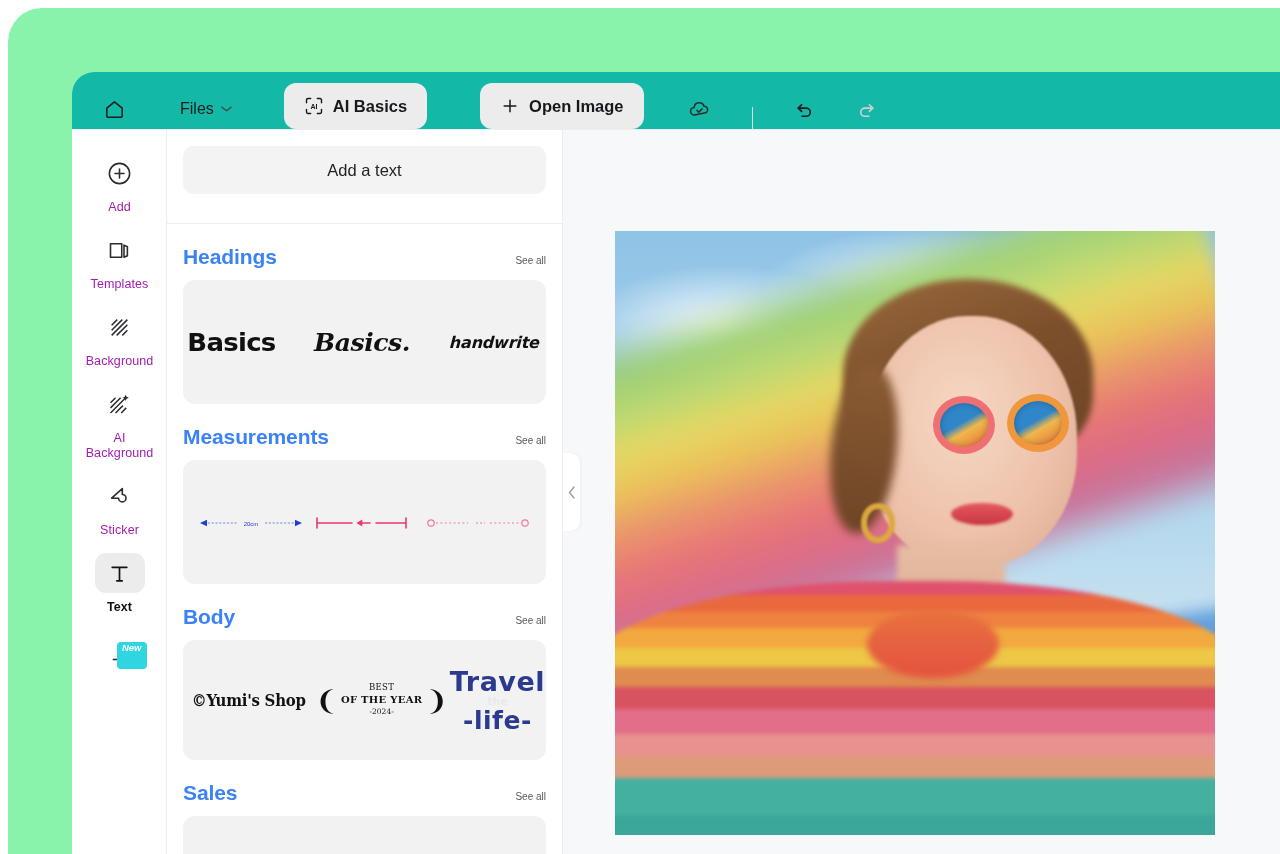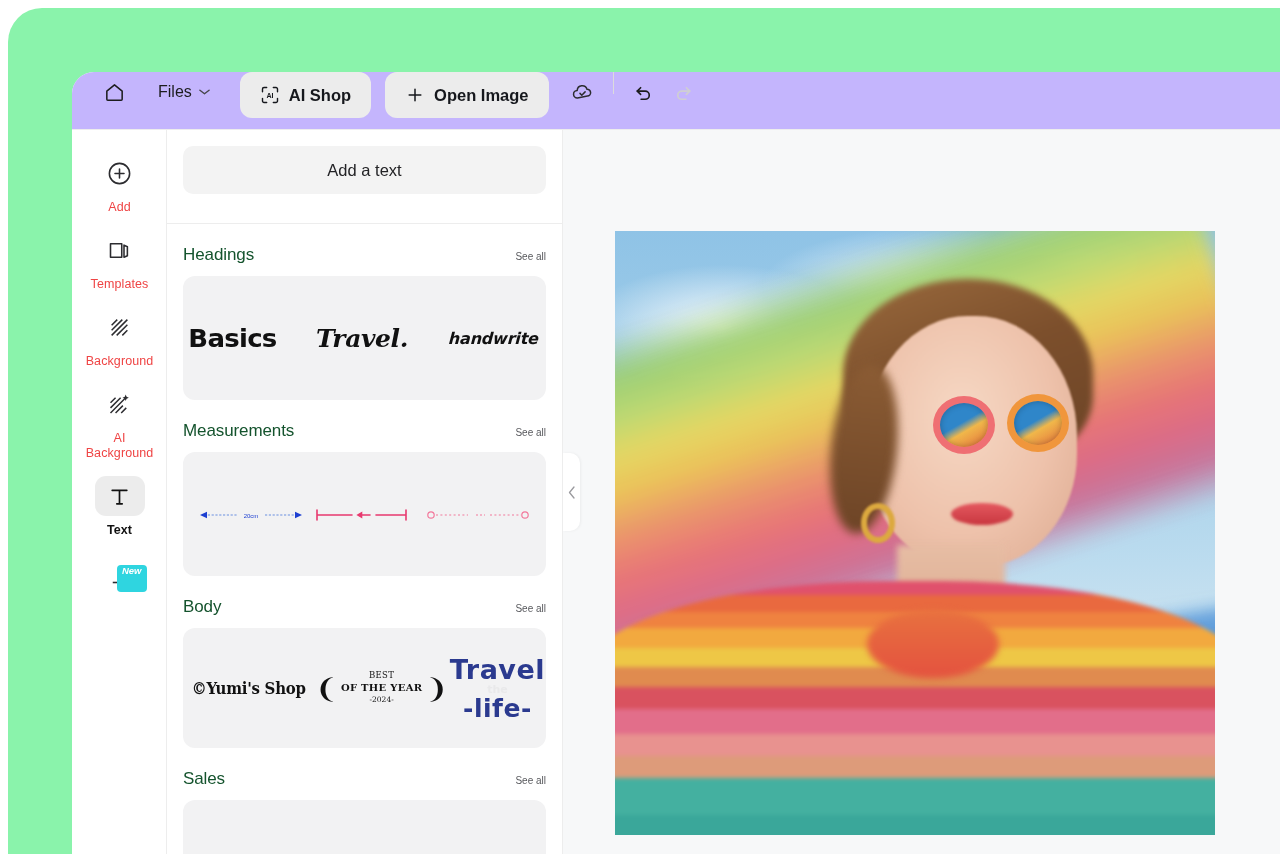--- a/index.html
+++ b/index.html
@@ -32,24 +32,24 @@
     background: #ffffff;
     border-radius: 22px 0 0 0;
     overflow: hidden;
   }
 
   
   #topbar {
     position: relative;
     height: 58px;
     display: flex;
-    align-items: flex-start;
+    align-items: flex-end;
     padding-left: 22px;
-    gap: 0;
-    background: #c4b5fd;
+    gap: 22px;
+    background: #14b8a6;
     border-bottom: 1px solid #ededed;
   }
   .tb-icon-btn {
     width: 40px; height: 40px;
     display: flex; align-items: center; justify-content: center;
     border-radius: 10px;
     cursor: pointer;
     background: transparent;
   }
   .tb-files {
@@ -96,21 +96,21 @@
   .rail-icon-box {
     width: 50px; height: 40px;
     display: flex; align-items: center; justify-content: center;
     border-radius: 11px;
     position: relative;
   }
   .rail-item.active .rail-icon-box { background: #ececec; }
   .rail-label {
     margin-top: 7px;
     font-size: 12.5px;
-    color: #ef4444;
+    color: #a21caf;
     text-align: center;
     line-height: 15px;
     letter-spacing: .1px;
   }
   .rail-item.active .rail-label { font-weight: 700; color: #111; }
   .badge-new {
     position: absolute;
     top: -6px; right: -10px;
     background: #2fd5e0;
     color: #fff;
@@ -143,21 +143,21 @@
     font-size: 16.5px;
     color: #232326;
     cursor: pointer;
   }
   .section { padding: 0 16px; }
   .section-head {
     display: flex; align-items: baseline; justify-content: space-between;
     padding: 21px 0 11px;
   }
   .section-title {
-    font-size: 17px; font-weight: 400; color: #14532d;
+    font-size: 21px; font-weight: 700; color: #3b82f6;
     letter-spacing: -.1px;
   }
   .section-seeall {
     font-size: 10px; color: #57585c; cursor: pointer;
   }
   .style-card {
     background: #f2f2f3;
     border-radius: 12px;
     display: flex; align-items: center; justify-content: space-around;
     cursor: pointer;
@@ -403,24 +403,24 @@
       <div class="tb-pill" style="margin-left:16px">
         <span>
           <svg width="20" height="20" viewBox="0 0 24 24" fill="none" stroke="#16181d" stroke-width="1.7" stroke-linecap="round">
             <path d="M3 8V4.8A1.8 1.8 0 0 1 4.8 3H8"></path>
               <path d="M16 3h3.2A1.8 1.8 0 0 1 21 4.8V8"></path>
             <path d="M21 16v3.2a1.8 1.8 0 0 1-1.8 1.8H16"></path>
               <path d="M8 21H4.8A1.8 1.8 0 0 1 3 19.2V16"></path>
             <text x="12" y="15.5" font-size="8.5" font-family="Liberation Sans, sans-serif" font-weight="700" fill="#16181d" stroke="none" text-anchor="middle">AI</text>
           </svg>
         </span>
-        <span>AI Shop</span>
-      </div>
-
-      <div class="tb-pill ghost" style="margin-left:14px">
+        <span>AI Basics</span>
+      </div>
+
+      <div class="tb-pill ghost" style="margin-left:31px">
         <span>
           <svg width="20" height="20" viewBox="0 0 24 24" fill="none" stroke="#16181d" stroke-width="1.8" stroke-linecap="round">
               <path d="M12 5v14M5 12h14"></path>
             </svg>
         </span>
         <span>Open Image</span>
       </div>
 
       <div class="tb-icon-btn" style="margin-left:14px">
         <span>
@@ -488,20 +488,28 @@
         <div class="rail-item">
           <div class="rail-icon-box">
             <svg width="27" height="27" viewBox="0 0 24 24" fill="none" stroke="#2c2c30" stroke-width="1.3">
               <path d="M4 15L13 6M4 19.5L17.5 6M8.5 19.5L15 13M13.5 19.5L18 15M4 10.5L8.5 6"></path>
               <path d="M17.5 3.2l.8 2 2 .8-2 .8-.8 2-.8-2-2-.8 2-.8z" fill="#2c2c30" stroke="none"></path>
             </svg>
           </div>
           <div class="rail-label">AI<br>Background</div>
         </div>
 
+        <div class="rail-item">
+          <div class="rail-icon-box">
+            <svg width="27" height="27" viewBox="0 0 24 24" fill="none" stroke="#2c2c30" stroke-width="1.4" stroke-linejoin="round">
+              <path d="M5 13.5L14.5 5v5.2a3.3 3.3 0 1 1-3.3 3.3z"></path>
+            </svg>
+          </div>
+          <div class="rail-label">Sticker</div>
+        </div>
 
         <div class="rail-item active">
           <div class="rail-icon-box">
             <svg width="27" height="27" viewBox="0 0 24 24" fill="none" stroke="#111" stroke-width="1.5" stroke-linecap="round">
               <path d="M5.5 6.5h13M12 6.5v12M9.6 18.5h4.8"></path>
             </svg>
           </div>
           <div class="rail-label">Text</div>
         </div>
 
@@ -524,21 +532,21 @@
           </div>
         </div>
 
         <div class="section">
           <div class="section-head">
             <div class="section-title">Headings</div>
             <div class="section-seeall">See all</div>
           </div>
           <div class="style-card" id="headings-card">
             <span class="hd-sample hd-basics">Basics</span>
-            <span class="hd-sample hd-legend">Travel.</span>
+            <span class="hd-sample hd-legend">Basics.</span>
             <span class="hd-sample hd-handwrite">handwrite</span>
           </div>
         </div>
 
         <div class="section">
           <div class="section-head">
             <div class="section-title">Measurements</div>
             <div class="section-seeall">See all</div>
           </div>
           <div class="style-card" id="measure-card">

